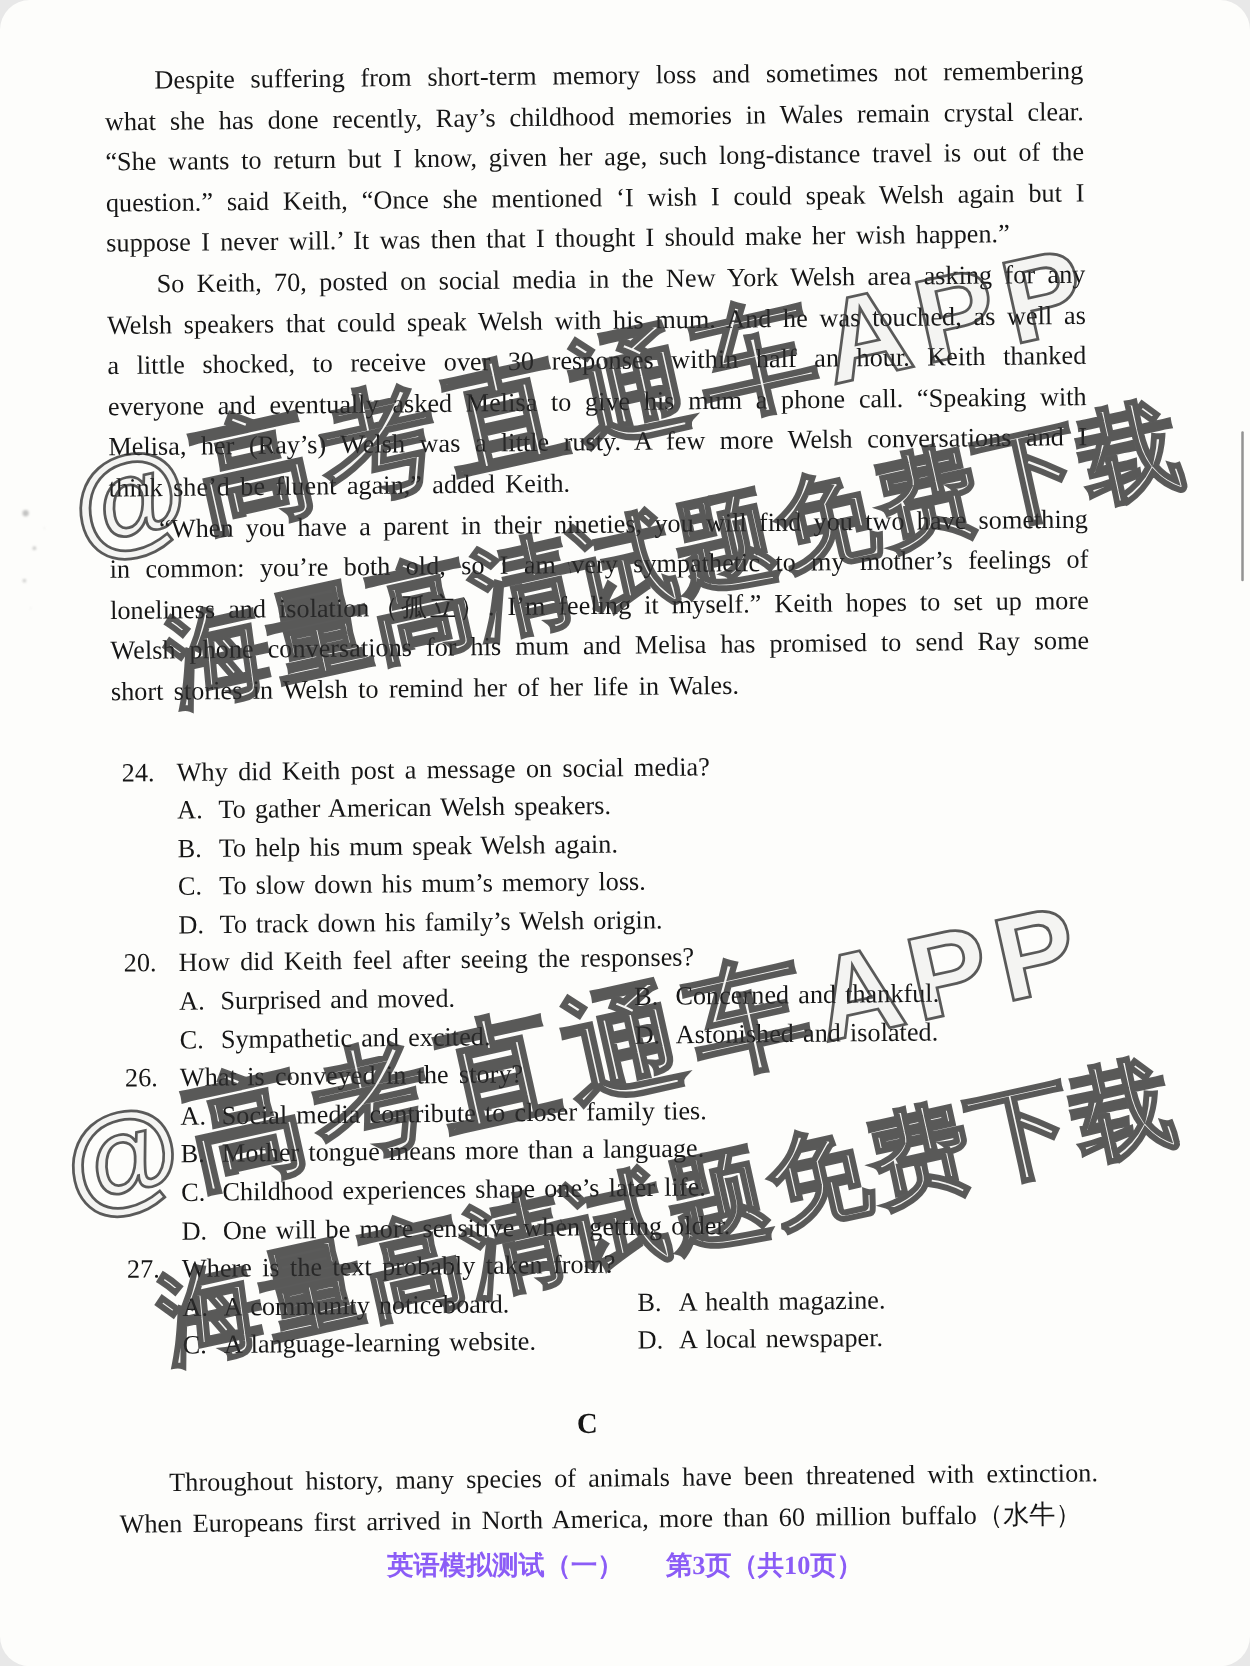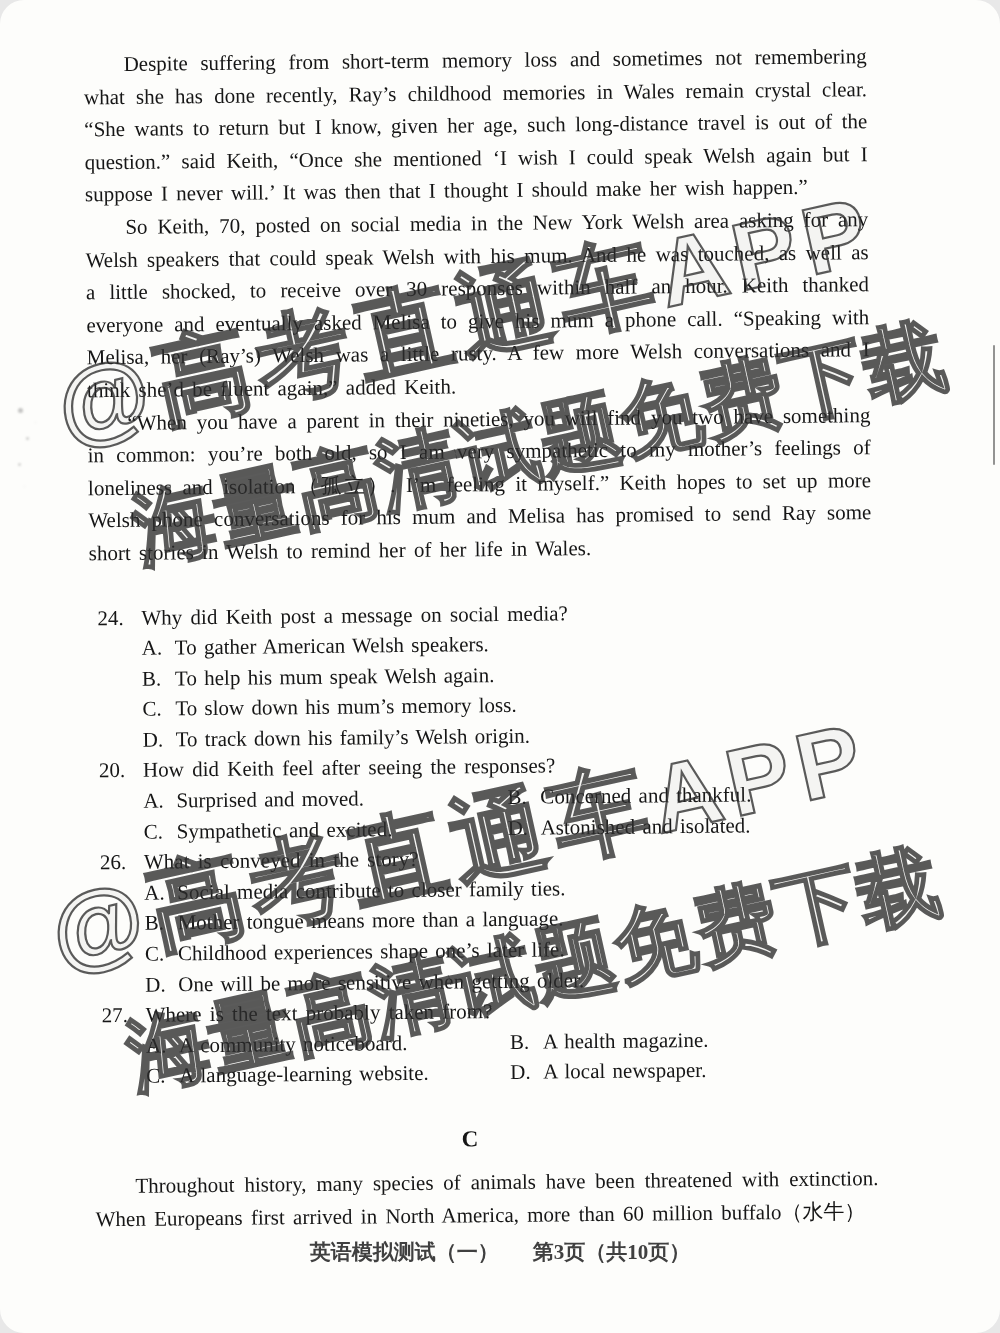--- a/index.html
+++ b/index.html
@@ -25,21 +25,21 @@
   .opt-label{flex:0 0 33px;}
   .opt-text{flex:1;}
   .options.grid{display:grid;grid-template-columns:364px auto;}
   
   .section-c{margin-top:34px;}
   .section-heading{text-align:center;font-weight:bold;font-size:23px;line-height:34px;margin:0 60px 10px 0;}
   .section-c .cpara{padding:0 122px 0 95px;}
   
   .footer{
     position:absolute;left:0;right:0;top:1238px;text-align:center;
-    font-weight:bold;font-size:21px;color:#404040;
+    font-weight:bold;font-size:21px;color:#8b5cf6;
   }
   .footer span{margin:0 17px;}
   
   .watermark{position:absolute;pointer-events:none;z-index:5;}
   .wm-line{
     font-family:"Liberation Sans",sans-serif;font-weight:bold;white-space:nowrap;
     color:rgba(70,70,70,0.05);
     -webkit-text-stroke:2.2px rgba(45,45,45,0.78);
   }
   .wm-line1{font-size:95px;letter-spacing:8px;}

